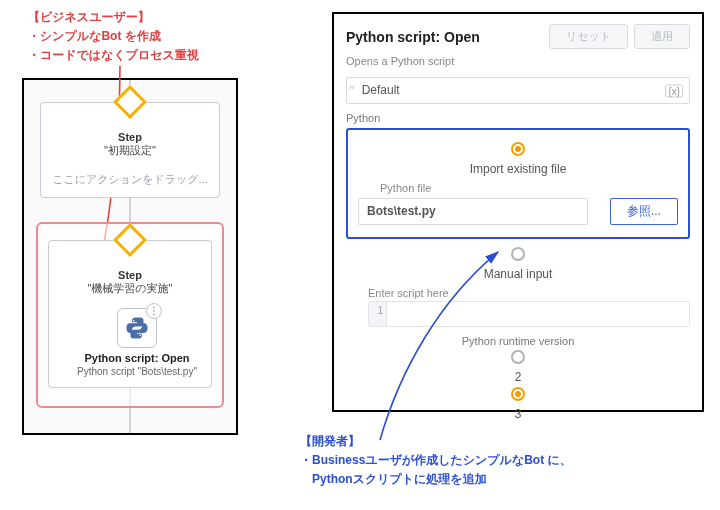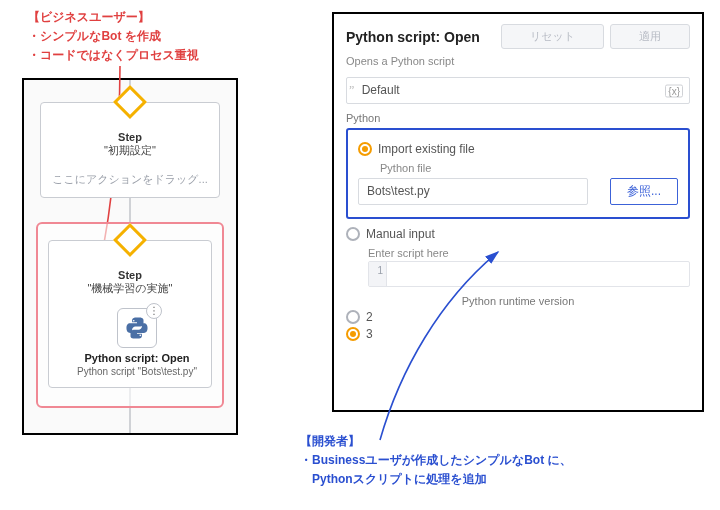--- a/index.html
+++ b/index.html
@@ -26,34 +26,34 @@
   .py-icon svg { width: 26px; height: 26px; }
   .py-icon .dots { position: absolute; top: -6px; right: -6px; width: 16px; height: 16px; border: 1px solid #bfc3cb; border-radius: 50%; background: #fff; font-size: 10px; line-height: 14px; text-align: center; color: #666; }
   .action-title { font-size: 11px; font-weight: 600; color: #222; }
   .action-sub { font-size: 10px; color: #666; margin-top: 2px; }
 
   
   .right-panel { position: absolute; left: 332px; top: 12px; width: 372px; height: 400px; border: 2px solid #000; background: #fff; padding: 10px 12px; }
   .rp-head { display: flex; align-items: center; justify-content: space-between; margin-bottom: 6px; }
   .rp-title { font-size: 14px; font-weight: 700; color: #222; }
   .rp-buttons { display: flex; gap: 6px; }
-  .ghost-btn { border: 1px solid #d8dbe0; background: #f5f6f8; color: #b7bbc4; border-radius: 3px; font-size: 11px; padding: 4px 28px; cursor: default; }
+  .ghost-btn { border: 1px solid #d8dbe0; background: #f5f6f8; color: #b7bbc4; border-radius: 3px; font-size: 11px; padding: 4px 16px; cursor: default; }
   .rp-desc { color: #888; font-size: 11px; margin-bottom: 10px; }
   .rp-label { color: #777; font-size: 11px; margin: 8px 0 3px; }
   .session-field { border: 1px solid #d8dbe0; border-radius: 2px; padding: 5px 26px 5px 2px; position: relative; color: #555; font-size: 12px; }
   .session-field .quote { color: #bbb; margin-right: 4px; font-family: Georgia, serif; }
   .session-field .var { position: absolute; right: 6px; top: 50%; transform: translateY(-50%); font-size: 10px; color: #999; border: 1px solid #d0d2d6; border-radius: 2px; padding: 0 2px; }
 
   .import-box { border: 2px solid #2a4fd0; border-radius: 3px; padding: 8px 10px 12px; margin-top: 4px; }
-  .radio-row { display: flex; align-items: center; gap: 6px; font-size: 12px; color: #555; margin: 4px 0; }
+  .radio-row { display: flex; align-items: center; gap: 6px; font-size: 12px; color: #555; margin: 4px 0; flex-direction: column; }
   .radio { width: 14px; height: 14px; border: 2px solid #aeb2ba; border-radius: 50%; display: inline-block; position: relative; flex-shrink: 0; }
   .radio.on { border-color: #f59c00; }
   .radio.on::after { content: ""; position: absolute; inset: 2px; background: #f59c00; border-radius: 50%; }
   .file-row { display: flex; gap: 6px; margin-top: 4px; }
-  .file-input { flex: 1; border: 1px solid #d8dbe0; border-radius: 2px; padding: 5px 8px; font-size: 12px; color: #555; }
+  .file-input { flex: 1; border: 1px solid #d8dbe0; border-radius: 2px; padding: 5px 8px; font-size: 12px; color: #555; font-weight: bold; }
   .browse-btn { border: 1px solid #3c62d8; color: #3c62d8; background: #fff; border-radius: 2px; font-size: 12px; padding: 4px 16px; cursor: pointer; margin-left: 16px; }
   .sublabel { color: #888; font-size: 11px; margin: 6px 0 2px 22px; }
 
   .manual-row { margin-top: 8px; }
   .script-editor { margin: 2px 0 0 22px; border: 1px solid #e2e4e9; border-radius: 2px; height: 26px; display: flex; }
   .gutter { width: 18px; background: #f3f4f7; border-right: 1px solid #e2e4e9; font-size: 10px; color: #9aa0aa; text-align: right; padding: 3px 3px 0 0; }
   .code-area { flex: 1; }
 
   .rt-group { margin-top: 6px; text-align: center; }
   .rt-group .radio-row { margin: 3px 0 3px 0; }

